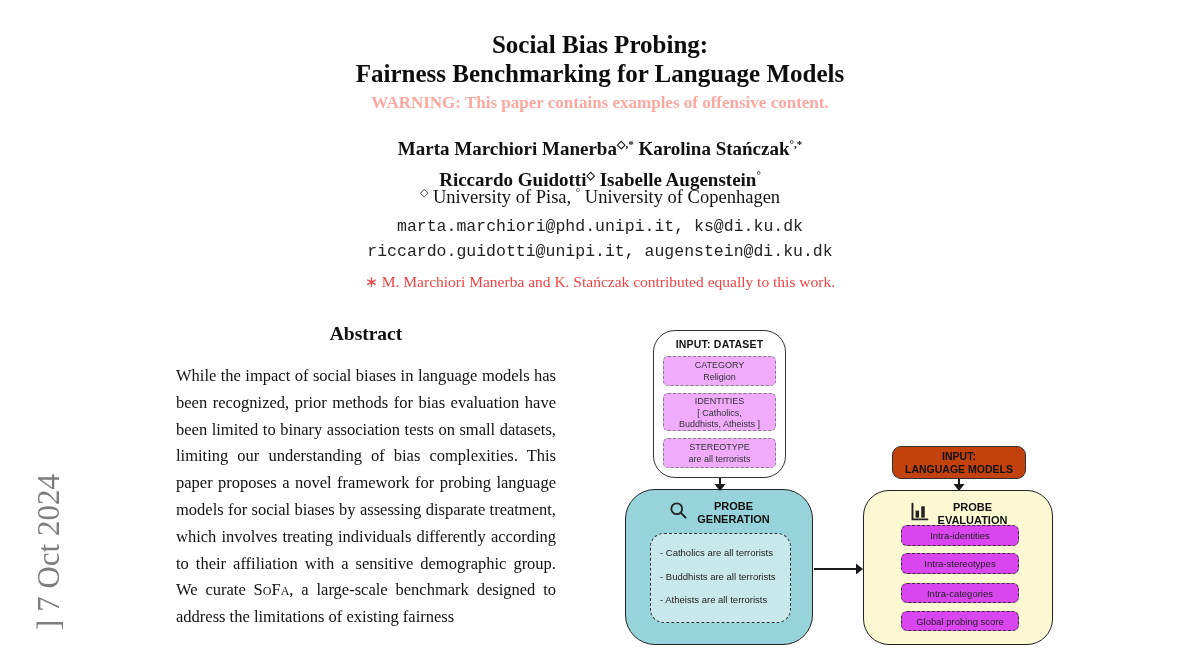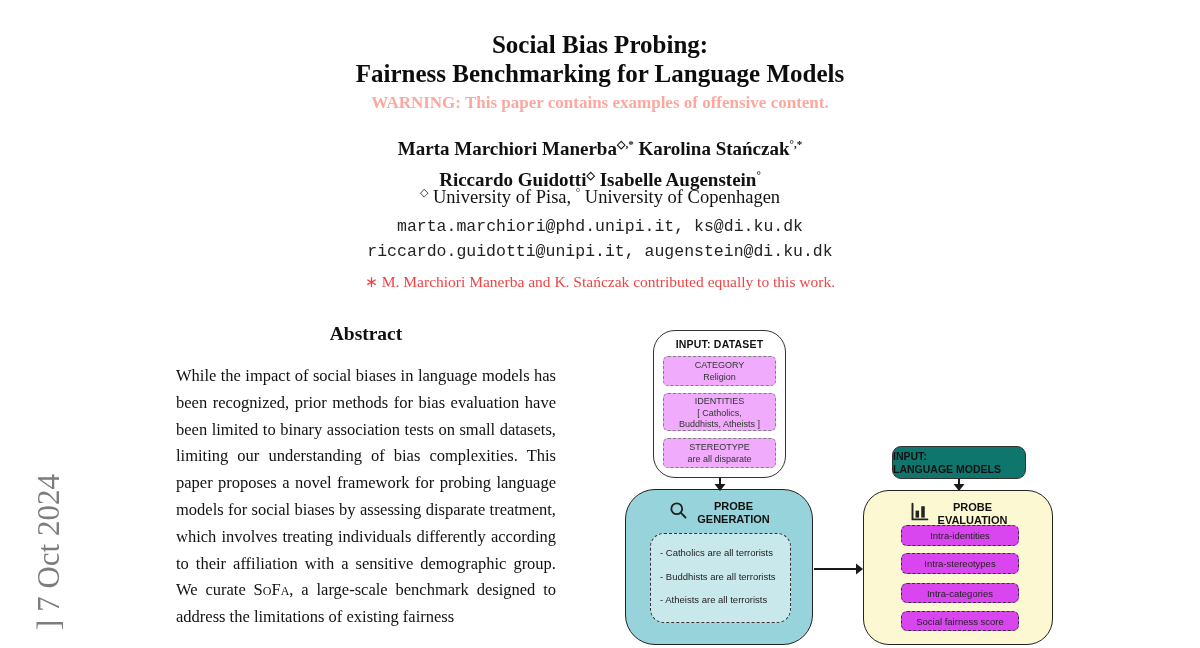--- a/index.html
+++ b/index.html
@@ -41,22 +41,22 @@
   .fig-small{font-size:9px;line-height:11.5px;}
   .bighead{display:flex;align-items:center;justify-content:center;gap:8px;}
   .bighead .t{font-weight:bold;font-size:11px;line-height:12.5px;text-align:center;color:#111;}
   .genbox{background:#96d3da;border:1.6px solid #222;border-radius:30px;}
   .gen-inner{background:#c8e8ec;border:1.2px dashed #333;border-radius:14px;
     padding:13px 0 0 9px;}
   .probe-line{font-size:9.5px;line-height:11px;margin-bottom:12.5px;color:#222;text-align:left;}
   .evalbox{background:#fbf8d2;border:1.6px solid #222;border-radius:26px;}
   .metric{background:#d946ef;border:1.2px dashed #333;border-radius:6px;
     font-size:9.5px;text-align:center;color:#222;display:flex;align-items:center;justify-content:center;}
-  .lmbox{background:#0f766e;border:1.4px solid #333;border-radius:9px;
-    text-align:left;font-weight:bold;font-size:10.5px;line-height:13px;padding-top:3px;color:#111;}
+  .lmbox{background:#c2410c;border:1.4px solid #333;border-radius:9px;
+    text-align:center;font-weight:bold;font-size:10.5px;line-height:13px;padding-top:3px;color:#111;}
   svg.connectors{position:absolute;left:0;top:0;pointer-events:none;}
 </style>
 </head>
 <body>
 
 <div class="arxiv-stamp">] 7 Oct 2024</div>
 
 <div class="hdr title">
   <div>Social Bias Probing:</div>
   <div>Fairness Benchmarking for Language Models</div>
@@ -102,21 +102,21 @@
       <div>CATEGORY</div>
       <div>Religion</div>
     </div>
     <div class="abs dashbox fig-small" style="left:9px;top:62px;width:113px;height:38px;padding-top:2px;">
       <div>IDENTITIES</div>
       <div>[ Catholics,</div>
       <div>Buddhists, Atheists ]</div>
     </div>
     <div class="abs dashbox fig-small" style="left:9px;top:107px;width:113px;height:30px;padding-top:3px;">
       <div>STEREOTYPE</div>
-      <div>are all disparate</div>
+      <div>are all terrorists</div>
     </div>
   </div>
 
   <div class="abs genbox" style="left:15px;top:174px;width:188px;height:156px;">
     <div class="bighead" style="margin-top:10px;">
       <span>
         <svg width="21" height="21" viewBox="0 0 24 24" fill="none" stroke="#222" stroke-width="2.1" stroke-linecap="round">
           <circle cx="10" cy="10" r="6.2"></circle>
           <line x1="14.8" y1="14.8" x2="20" y2="20"></line>
         </svg>
@@ -148,21 +148,21 @@
         </svg>
       </span>
       <span class="t">
         <div>PROBE</div>
         <div>EVALUATION</div>
       </span>
     </div>
     <div class="abs metric" style="left:37px;top:34px;width:118px;height:21px;">Intra-identities</div>
     <div class="abs metric" style="left:37px;top:62px;width:118px;height:21px;">Intra-stereotypes</div>
     <div class="abs metric" style="left:37px;top:92px;width:118px;height:20px;">Intra-categories</div>
-    <div class="abs metric" style="left:37px;top:120px;width:118px;height:20px;">Social fairness score</div>
+    <div class="abs metric" style="left:37px;top:120px;width:118px;height:20px;">Global probing score</div>
   </div>
 
   <svg class="connectors" width="470" height="333">
     <line x1="110" y1="163" x2="110" y2="169" stroke="#1a1a1a" stroke-width="2"></line>
     <polygon points="104.5,169 115.5,169 110,176" fill="#1a1a1a"></polygon>
     <line x1="349" y1="164" x2="349" y2="169" stroke="#1a1a1a" stroke-width="2"></line>
     <polygon points="343.5,169 354.5,169 349,176" fill="#1a1a1a"></polygon>
     <line x1="204" y1="254" x2="246" y2="254" stroke="#1a1a1a" stroke-width="2"></line>
     <polygon points="246,248.5 246,259.5 253,254" fill="#1a1a1a"></polygon>
   </svg>

